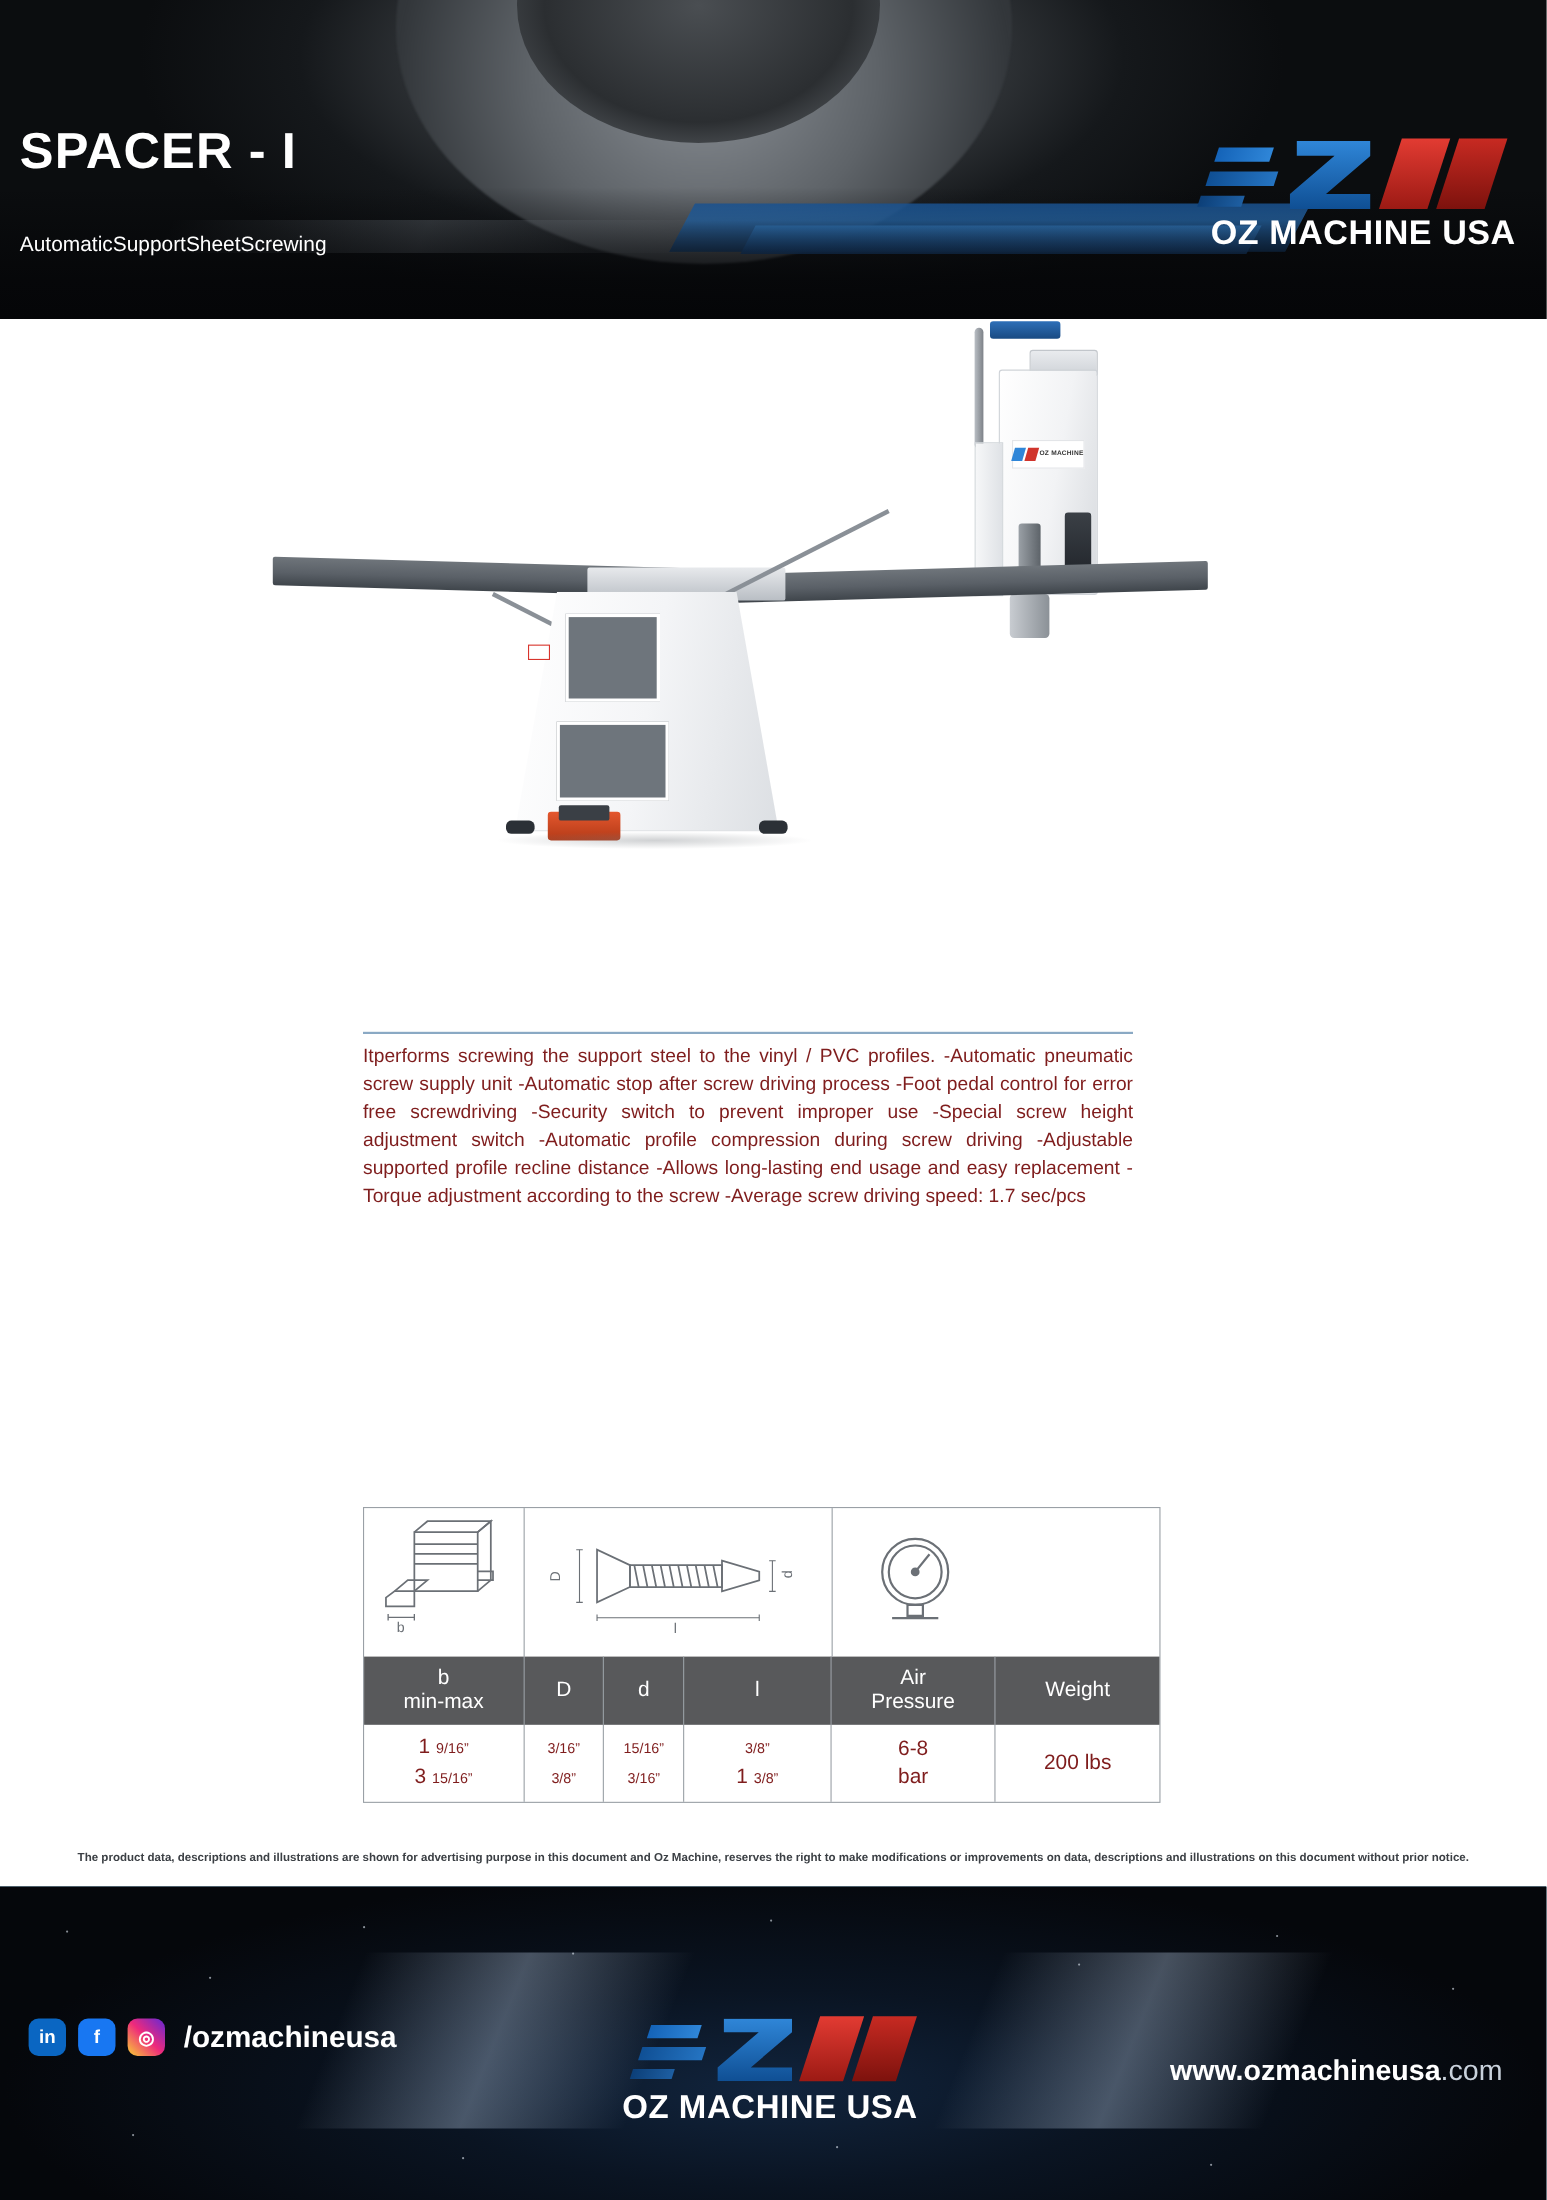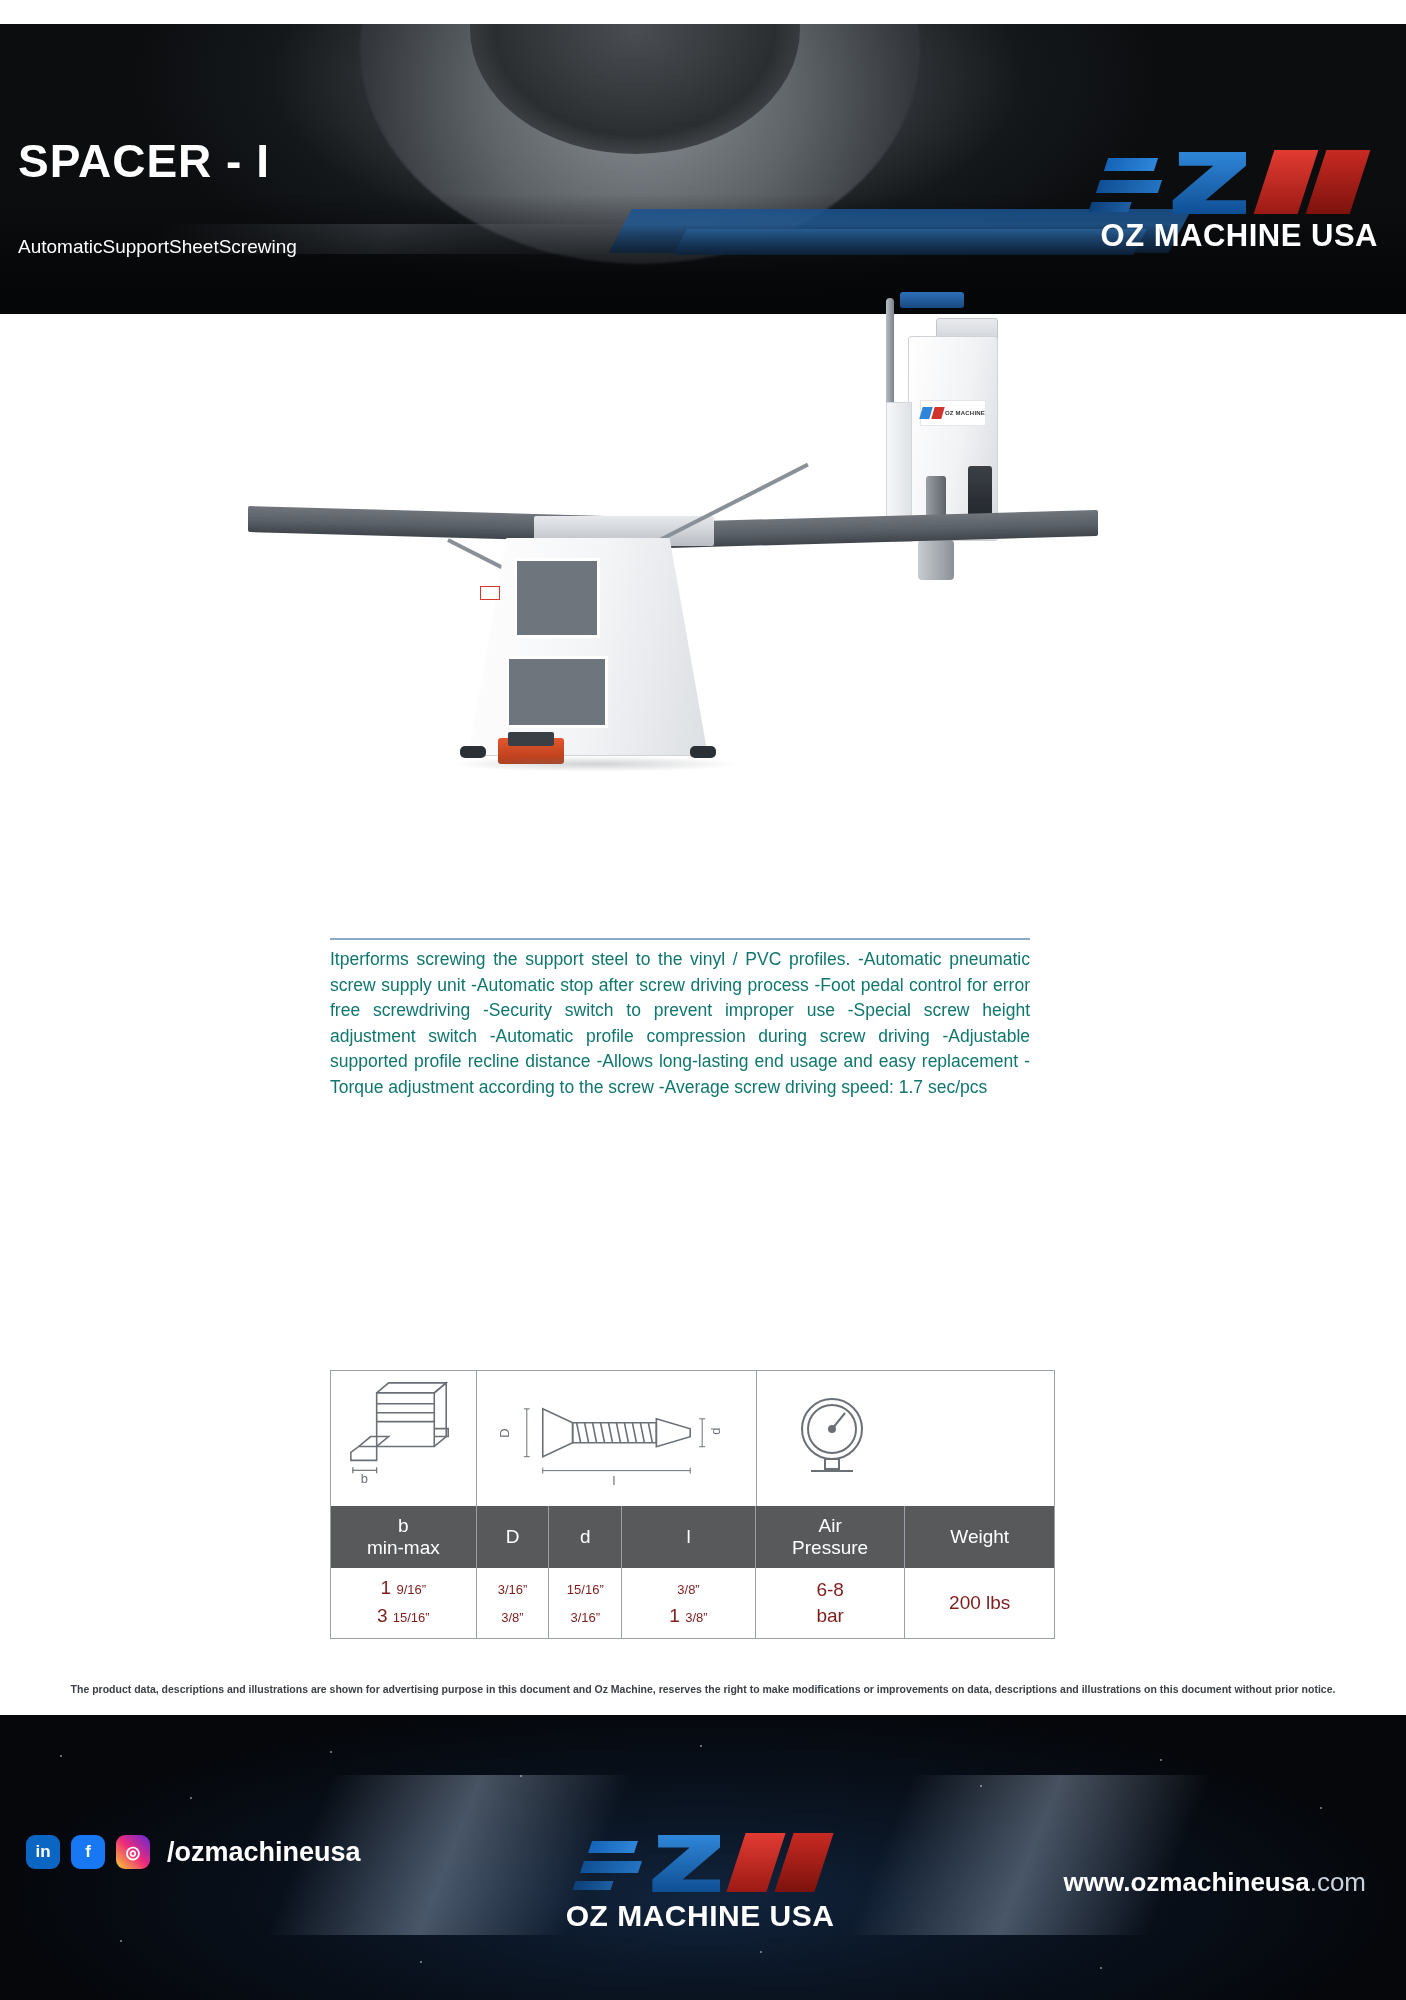--- a/index.html
+++ b/index.html
@@ -11,21 +11,20 @@
     position:relative;
     overflow:hidden;
   }
 
   
   .header {
     position:relative;
     width:1406px; height:290px;
     background:#0b0d0f;
     overflow:hidden;
-    margin-top:24px;
   }
   .header-bg {
     position:absolute; inset:0;
     background:
       radial-gradient(ellipse 520px 240px at 46% 18%, #6f7479 0%, #3d4145 38%, #15181b 72%, #0b0d0f 100%),
       linear-gradient(100deg, #0a0c0e 0%, #17191c 28%, #2a2e32 48%, #121416 72%, #060708 100%);
   }
   .header-bg:after{
     content:"";
     position:absolute; left:0; right:0; bottom:0; height:120px;
@@ -224,21 +223,21 @@
   
   .features {
     position:absolute; left:330px; top:938px; width:700px;
   }
   .features-title {
     color:#4a4f55; font-size:22px; font-weight:bold; letter-spacing:.3px;
     padding-bottom:5px;
   }
   .features-rule { height:2px; background:#8aa9c4; width:700px; margin-bottom:7px; }
   .features-body {
-    color:#0f766e; font-size:17.5px; line-height:25.5px;
+    color:#7f1d1d; font-size:17.5px; line-height:25.5px;
     text-align:justify;
   }
 
   
   .spec {
     position:absolute; left:330px; top:1370px; width:725px;
     border:1px solid #9aa0a6;
     background:#ffffff;
   }
   .spec-row { display:flex; }

